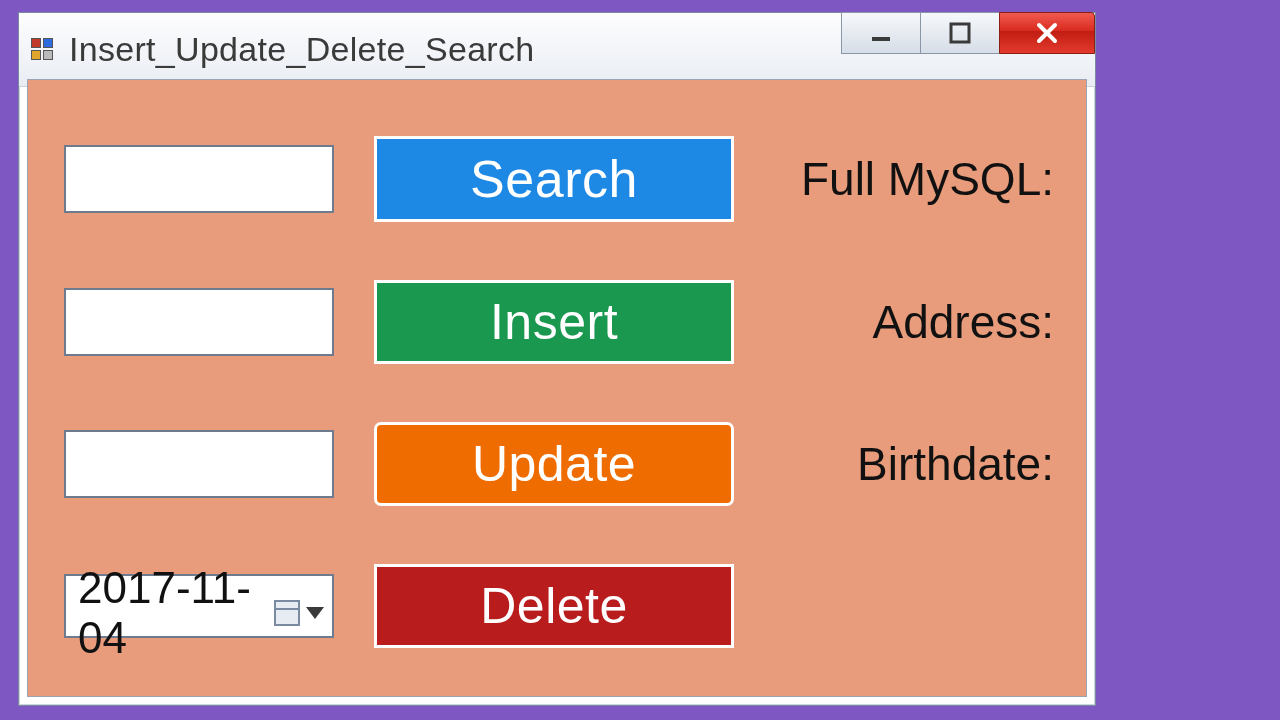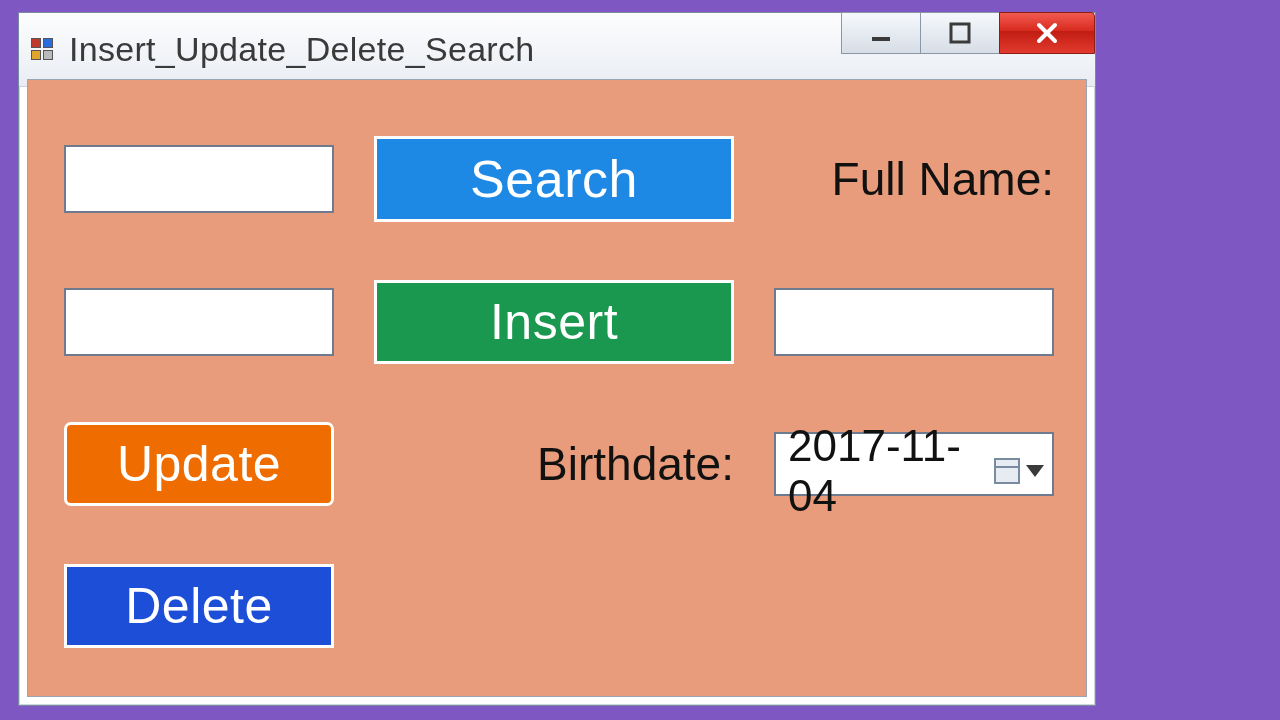--- a/index.html
+++ b/index.html
@@ -130,21 +130,21 @@
     font-size: 52px;
     color:#fff;
     border:3px solid #fff;
     letter-spacing:.5px;
     user-select:none;
     text-align:center;
   }
   .btn-search { background:#1e88e5; }
   .btn-insert { background:#1a9850; }
   .btn-update { background:#ef6c00;border-radius:7px; }
-  .btn-delete { background:#1d4ed8; }
+  .btn-delete { background:#b91c1c; }
 
   
   .action-btn.small { height:84px; font-size:50px; }
 
   
   .side-text {
     position:absolute;
     right: 6px;
     bottom: 8px;
     transform-origin: bottom right;
@@ -189,24 +189,25 @@
       </div>
     </div>
   </div>
 
   <div class="client">
     <div class="form-grid">
 
       <div class="textbox"></div>
       <div class="action-btn btn-search">Search</div>
 
-      <div class="lbl">Full Name:</div>
+      <div class="lbl">Full MySQL:</div>
       <div class="textbox"></div>
       <div class="action-btn small btn-insert">Insert</div>
 
+      <div class="lbl">Address:</div>
       <div class="textbox"></div>
       <div class="action-btn small btn-update">Update</div>
 
       <div class="lbl">Birthdate:</div>
       <div class="datepicker">
         <span>2017-11-04</span>
         <span class="cal-btn">
           <span class="cal-icon"></span>
           <span class="caret"></span>
         </span>

